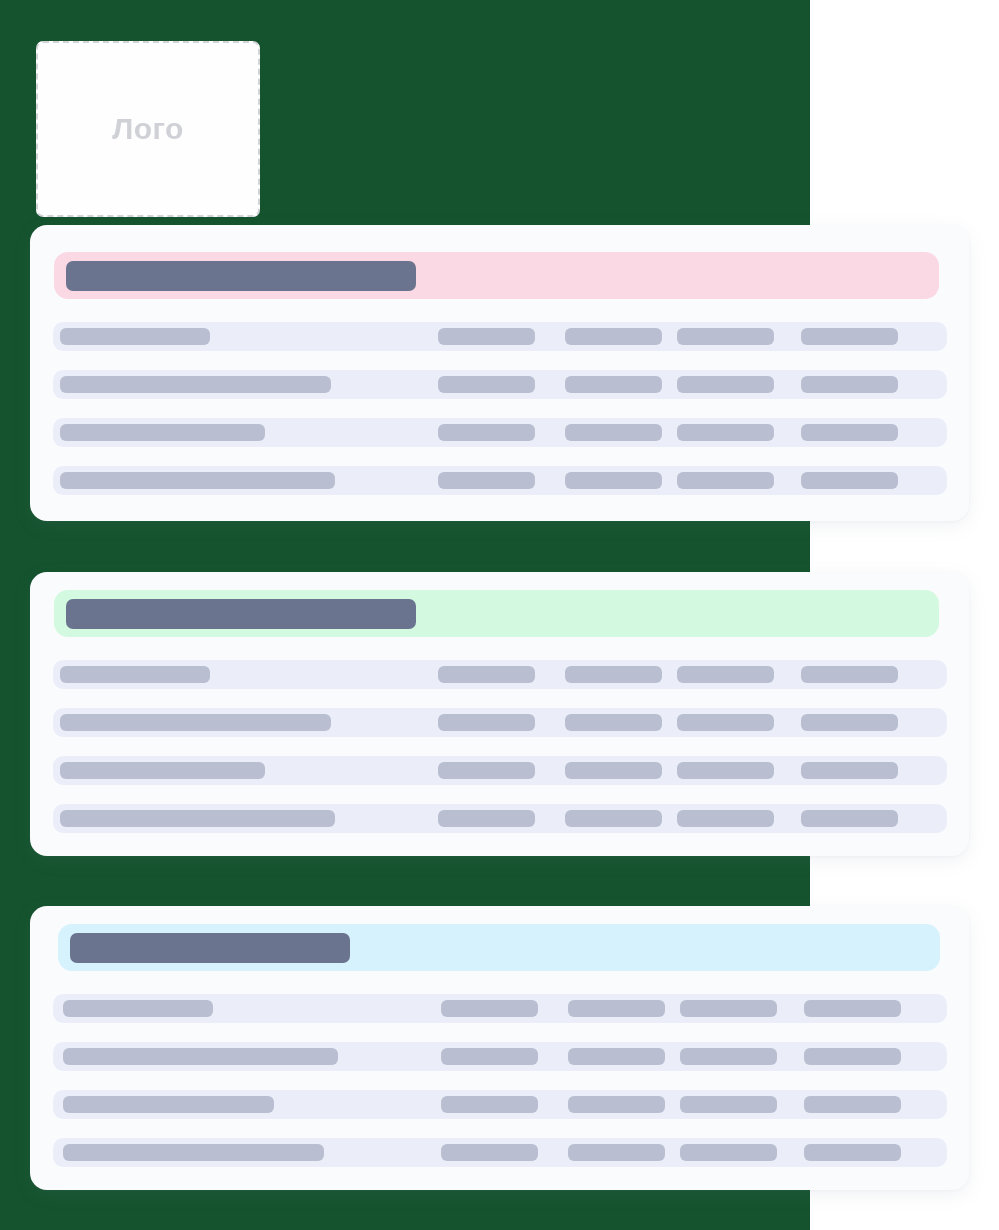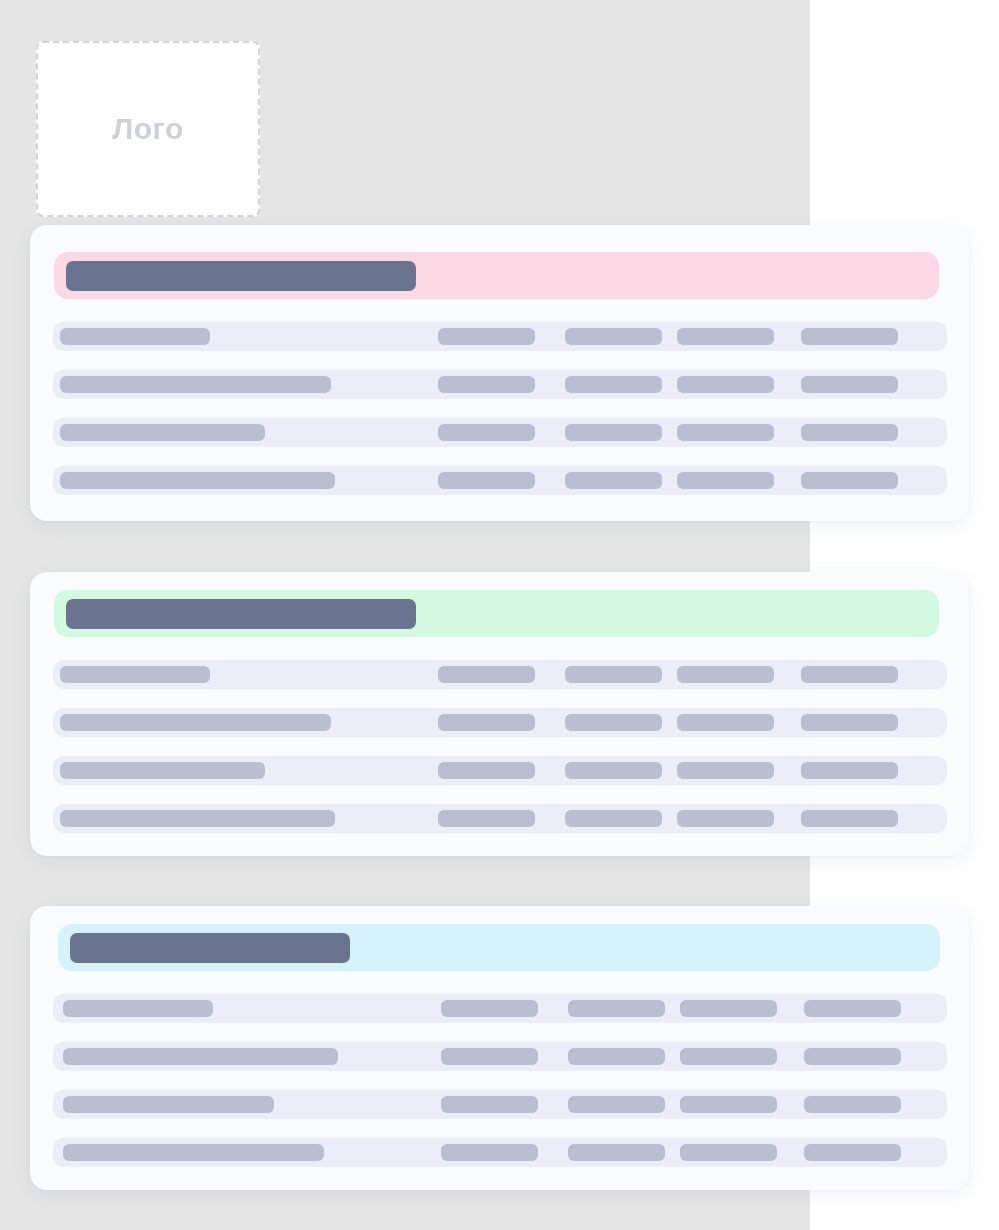--- a/index.html
+++ b/index.html
@@ -9,21 +9,21 @@
     height: 1230px;
     background: #ffffff;
     font-family: "Liberation Sans", "DejaVu Sans", sans-serif;
     overflow: hidden;
   }
 
   .page {
     position: relative;
     width: 810px;
     height: 1230px;
-    background: #e5e5e5;
+    background: #14532d;
   }
 
   
   .logo-box {
     position: absolute;
     left: 36px;
     top: 41px;
     width: 224px;
     height: 176px;
     border: 2px dashed #d2d4d8;

